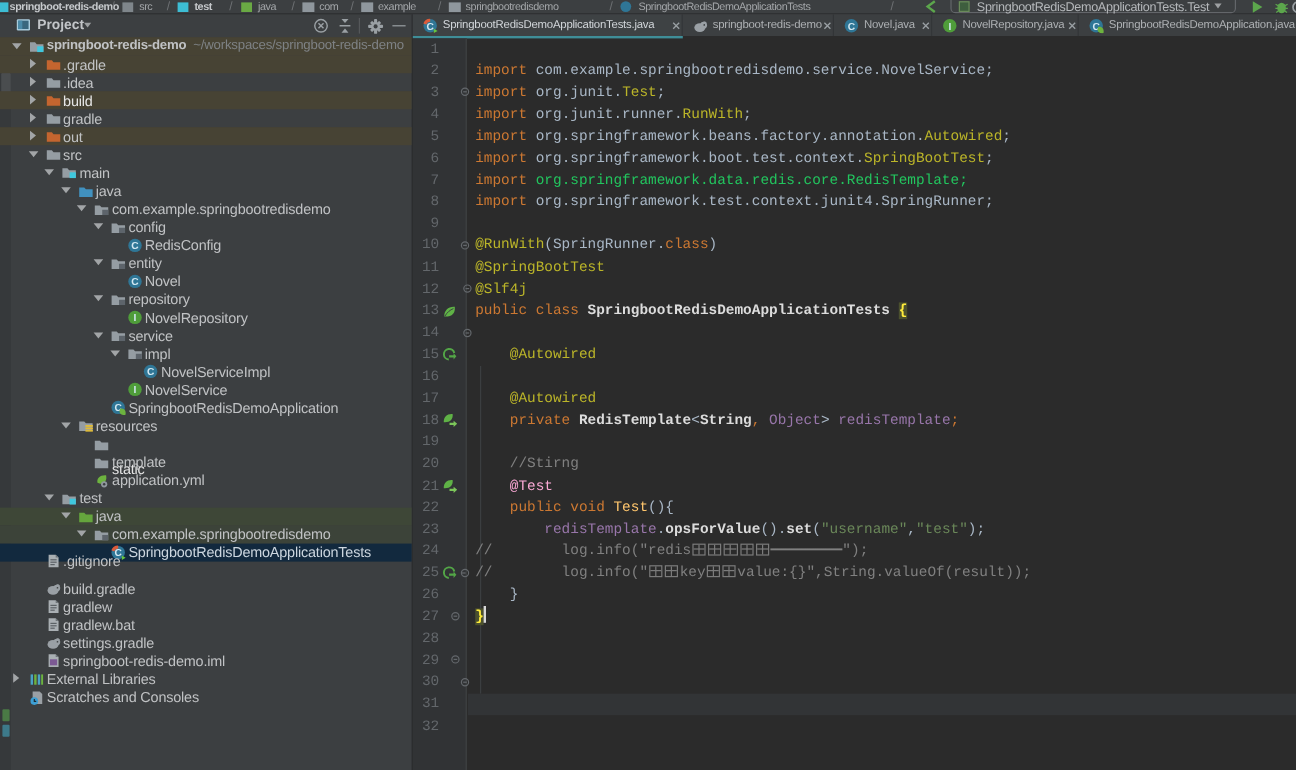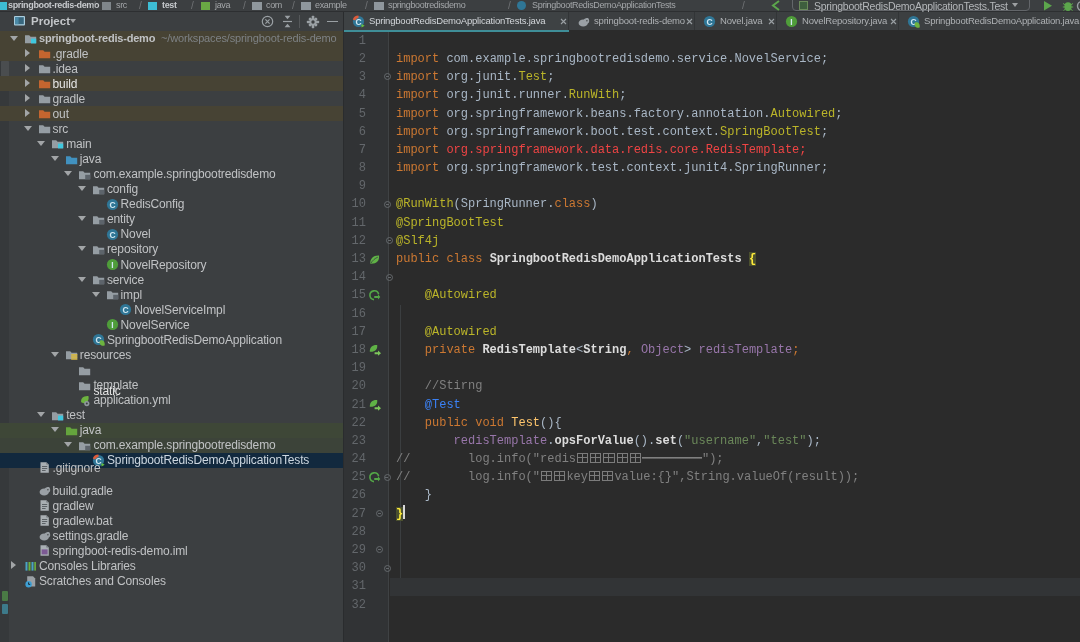--- a/index.html
+++ b/index.html
@@ -377,21 +377,21 @@
           <span class="ttx" style="left:52.6px;color:#c0c2c4;">springboot-redis-demo.iml</span>
         </div>
 <div class="trow" style="top:558.45px;">
           <span class="arr rt" style="left:11.0px"></span>
           <span class="tic" style="left:24.0px"><svg width="13" height="13" viewBox="0 0 13 13" style="vertical-align:top">
               <rect x="1.5" y="3" width="2" height="8.6" fill="#4aa3c4"></rect>
               <rect x="4.5" y="3" width="2" height="8.6" fill="#6db33f"></rect>
               <rect x="7.5" y="3" width="2" height="8.6" fill="#4aa3c4"></rect>
               <rect x="10.3" y="3" width="1.6" height="8.6" fill="#6db33f"></rect>
             </svg></span>
-          <span class="ttx" style="left:39.0px;color:#c0c2c4;">Consoles Libraries</span>
+          <span class="ttx" style="left:39.0px;color:#c0c2c4;">External Libraries</span>
         </div>
 <div class="trow" style="top:573.52px;">
           <span class="tic" style="left:24.0px"><svg width="13" height="13" viewBox="0 0 13 13" style="vertical-align:top">
               <path d="M3.2 1.2 L9.0 1.2 L11.2 3.4 L11.2 11.6 L3.2 11.6 Z" fill="#9aa0a5"></path>
               <circle cx="4.6" cy="9.2" r="3.2" fill="#3d9fd4"></circle>
               <path d="M4.6 7.4 L4.6 9.4 L6.2 9.4" stroke="#1c2a33" stroke-width="1" fill="none"></path>
             </svg></span>
           <span class="ttx" style="left:39.0px;color:#c0c2c4;">Scratches and Consoles</span>
         </div>
   </div>
@@ -518,35 +518,35 @@
 <div class="fold" style="left:376px;top:509.9px"></div>
 <div class="fold" style="left:376px;top:546.3px"></div>
 <div class="fold" style="left:384px;top:564.5px"></div>
 <div style="position:absolute;left:396px;top:31.8px">
 <div class="cl"></div>
 <div class="cl"><span style="color:#CC7832;">import</span><span style="color:#A9B7C6;"> com.example.springbootredisdemo.service.NovelService;</span></div>
 <div class="cl"><span style="color:#CC7832;">import</span><span style="color:#A9B7C6;"> org.junit.</span><span style="color:#BBB529;">Test</span><span style="color:#A9B7C6;">;</span></div>
 <div class="cl"><span style="color:#CC7832;">import</span><span style="color:#A9B7C6;"> org.junit.runner.</span><span style="color:#BBB529;">RunWith</span><span style="color:#A9B7C6;">;</span></div>
 <div class="cl"><span style="color:#CC7832;">import</span><span style="color:#A9B7C6;"> org.springframework.beans.factory.annotation.</span><span style="color:#BBB529;">Autowired</span><span style="color:#A9B7C6;">;</span></div>
 <div class="cl"><span style="color:#CC7832;">import</span><span style="color:#A9B7C6;"> org.springframework.boot.test.context.</span><span style="color:#BBB529;">SpringBootTest</span><span style="color:#A9B7C6;">;</span></div>
-<div class="cl"><span style="color:#CC7832;">import</span><span style="color:#ef4444;"> org.springframework.data.redis.core.RedisTemplate;</span></div>
+<div class="cl"><span style="color:#CC7832;">import</span><span style="color:#22c55e;"> org.springframework.data.redis.core.RedisTemplate;</span></div>
 <div class="cl"><span style="color:#CC7832;">import</span><span style="color:#A9B7C6;"> org.springframework.test.context.junit4.SpringRunner;</span></div>
 <div class="cl"></div>
 <div class="cl"><span style="color:#BBB529;">@RunWith</span><span style="color:#A9B7C6;">(SpringRunner.</span><span style="color:#CC7832;">class</span><span style="color:#A9B7C6;">)</span></div>
 <div class="cl"><span style="color:#BBB529;">@SpringBootTest</span></div>
 <div class="cl"><span style="color:#BBB529;">@Slf4j</span></div>
 <div class="cl"><span style="color:#CC7832;">public class </span><span style="color:#dcdcdc;font-weight:bold">SpringbootRedisDemoApplicationTests</span><span style="color:#A9B7C6;"> </span><span class="brc">{</span></div>
 <div class="cl"></div>
 <div class="cl"><span style="color:#A9B7C6;">    </span><span style="color:#BBB529;">@Autowired</span></div>
 <div class="cl"></div>
 <div class="cl"><span style="color:#A9B7C6;">    </span><span style="color:#BBB529;">@Autowired</span></div>
 <div class="cl"><span style="color:#A9B7C6;">    </span><span style="color:#CC7832;">private </span><span style="color:#dcdcdc;font-weight:bold">RedisTemplate</span><span style="color:#A9B7C6;">&lt;</span><span style="color:#dcdcdc;font-weight:bold">String</span><span style="color:#CC7832;">,</span><span style="color:#A9B7C6;"> </span><span style="color:#9876AA;">Object</span><span style="color:#A9B7C6;">&gt; </span><span style="color:#9876AA;">redisTemplate</span><span style="color:#CC7832;">;</span></div>
 <div class="cl"></div>
 <div class="cl"><span style="color:#A9B7C6;">    </span><span style="color:#808080;">//Stirng</span></div>
-<div class="cl"><span style="color:#A9B7C6;">    </span><span style="color:#3b82f6;">@Test</span></div>
+<div class="cl"><span style="color:#A9B7C6;">    </span><span style="color:#f9a8d4;">@Test</span></div>
 <div class="cl"><span style="color:#A9B7C6;">    </span><span style="color:#CC7832;">public void </span><span style="color:#FFC66D;">Test</span><span style="color:#A9B7C6;">(){</span></div>
 <div class="cl"><span style="color:#A9B7C6;">        </span><span style="color:#9876AA;">redisTemplate</span><span style="color:#A9B7C6;">.</span><span style="color:#dcdcdc;font-weight:bold">opsForValue</span><span style="color:#A9B7C6;">().</span><span style="color:#dcdcdc;font-weight:bold">set</span><span style="color:#A9B7C6;">(</span><span style="color:#6A8759;">"username"</span><span style="color:#A9B7C6;">,</span><span style="color:#6A8759;">"test"</span><span style="color:#A9B7C6;">);</span></div>
 <div class="cl"><span style="color:#808080">//        log.info("redis<span class="cj"></span><span class="cj"></span><span class="cj"></span><span class="cj"></span><span class="cj"></span><span class="dsh"></span>");</span></div>
 <div class="cl"><span style="color:#808080">//        log.info("<span class="cj"></span><span class="cj"></span>key<span class="cj"></span><span class="cj"></span>value:{}",String.valueOf(result));</span></div>
 <div class="cl"><span style="color:#A9B7C6;">    }</span></div>
 <div class="cl"><span class="brc">}</span><span class="caret"></span></div>
 <div class="cl"></div>
 </div>
 </div>
 </body></html>

